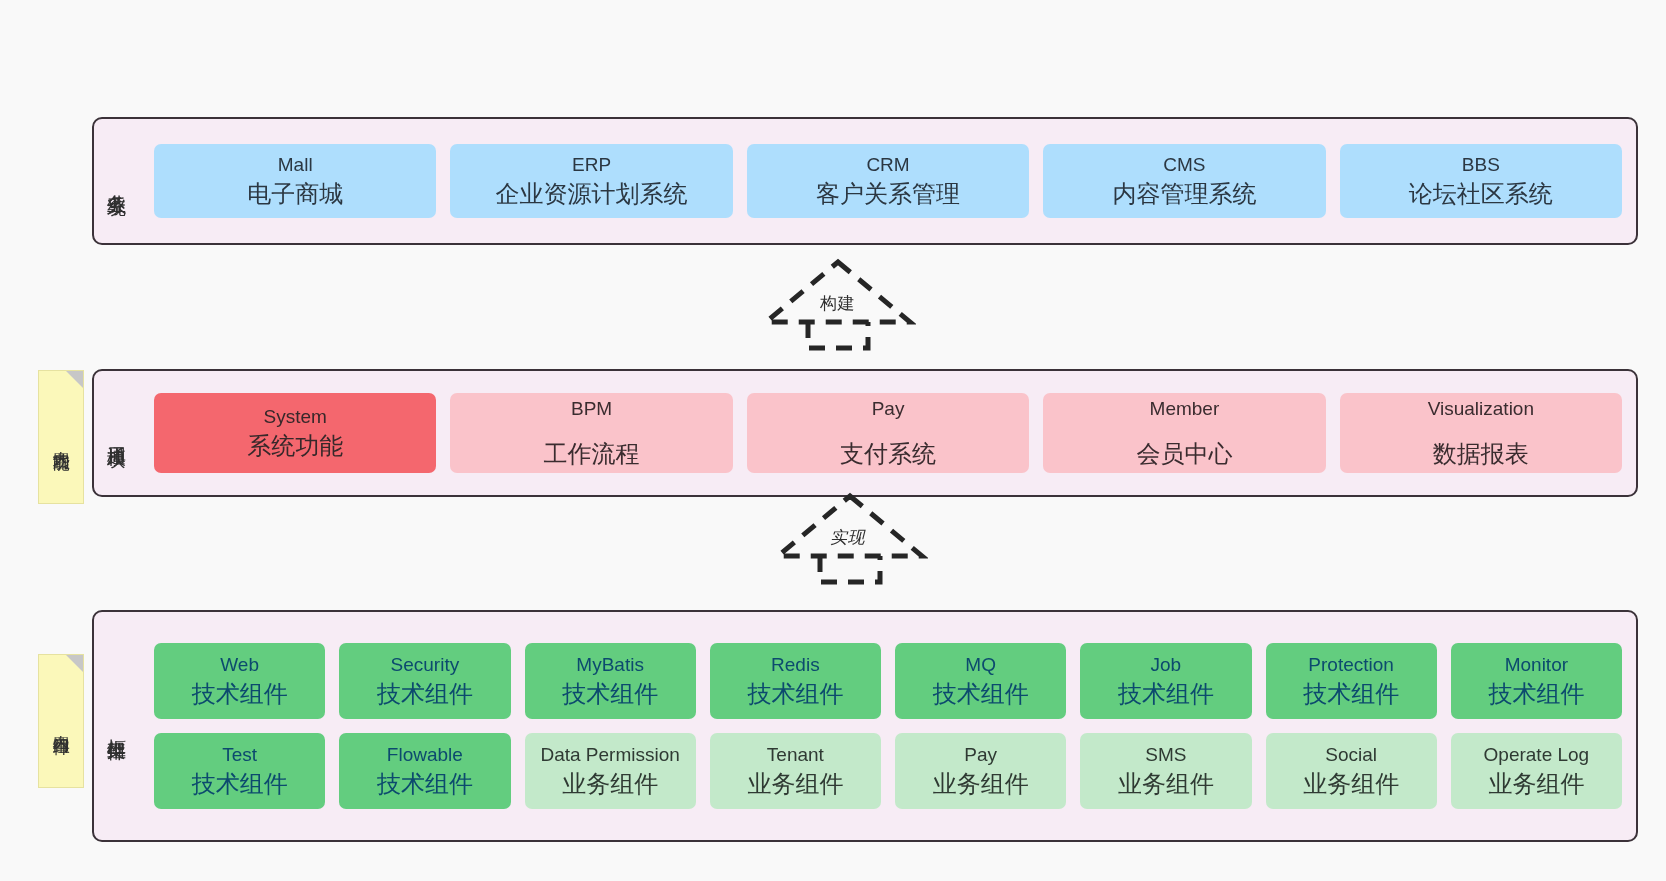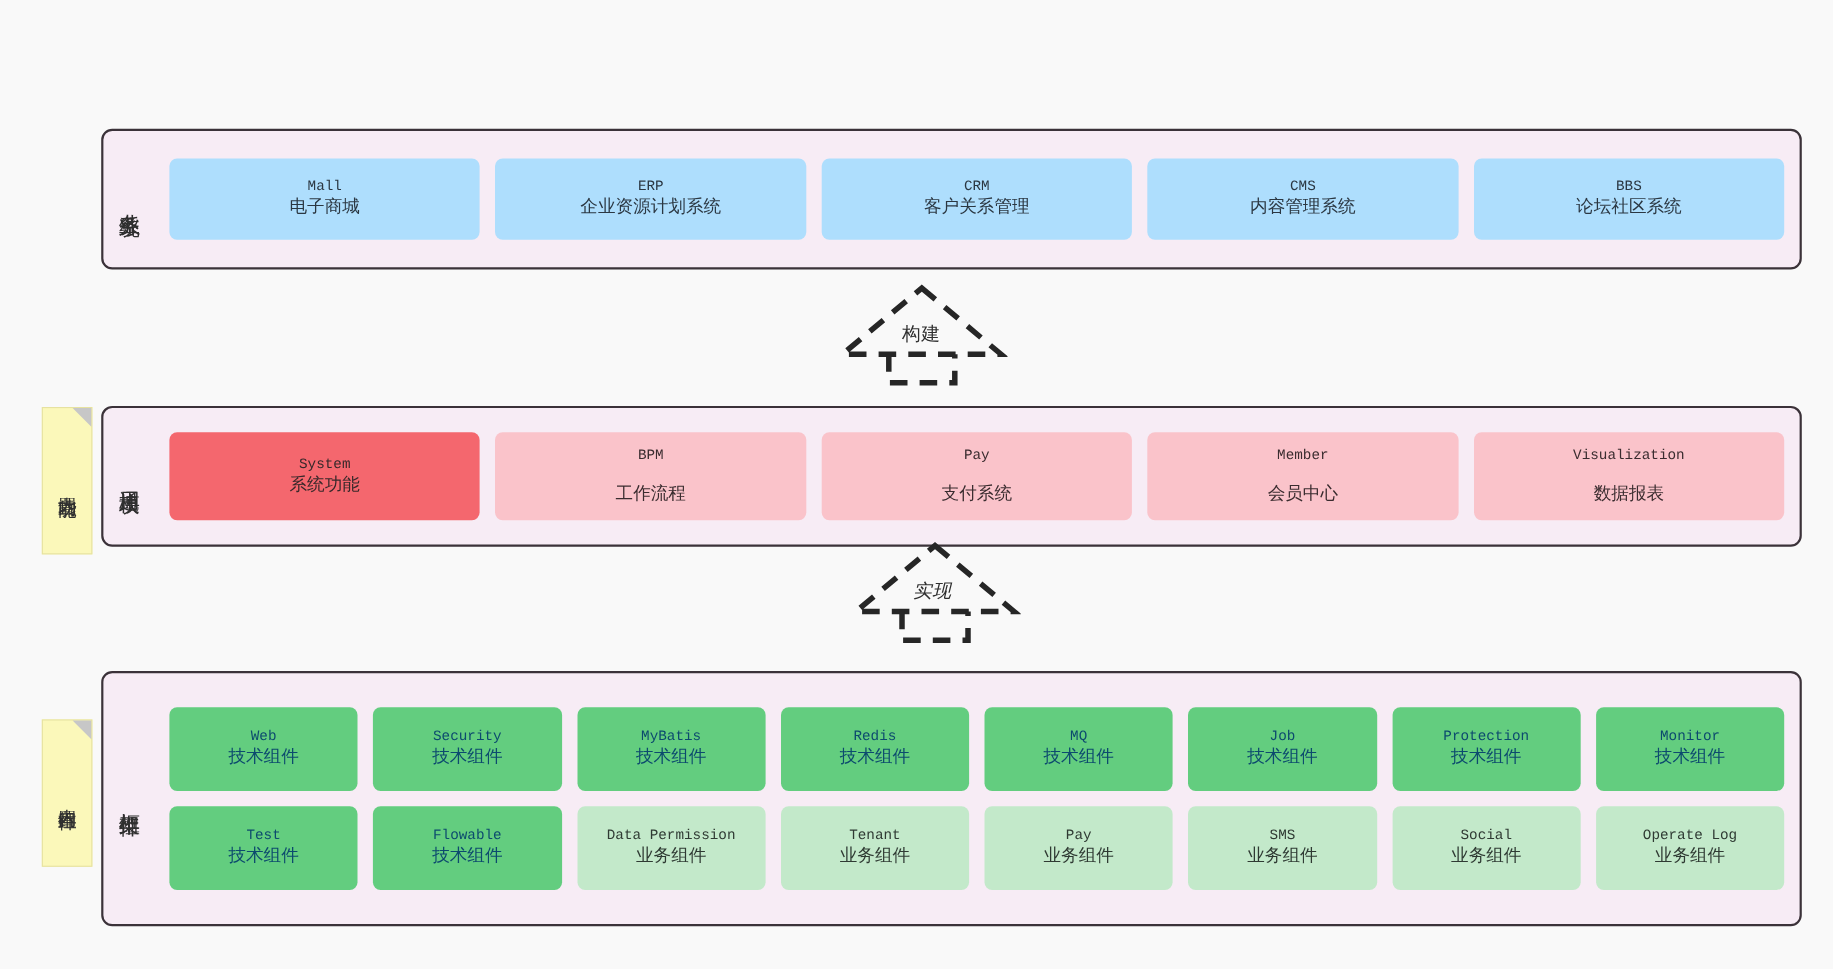--- a/index.html
+++ b/index.html
@@ -76,22 +76,22 @@
     border-radius: 7px;
     display: flex;
     flex-direction: column;
     align-items: center;
     justify-content: center;
     text-align: center;
     padding: 4px 6px;
     line-height: 1.30;
     color: #2f3a34;
   }
-  .card .l1 { font-size: 13px; font-family: Liberation Mono, monospace; }
-  .card .l2 { font-size: 16px; }
+  .card .l1 { font-size: 19px; }
+  .card .l2 { font-size: 24px; }
 
   .card.blue       { background: #aedefd; color: #2b3742; height: 74px; }
   .card.red        { background: #f4676e; color: #37282a; height: 80px; }
   .card.pink       { background: #fac3ca; color: #3a2c2f; height: 80px; gap: 17px; }
   .card.green      { background: #63cd7f; color: #0c4a6e; height: 76px; text-align: center; }
   .card.lightgreen { background: #c3e9ca; color: #2f3a33; height: 76px; }
 
   
   #layer-business { left: 92px;  top: 117px;  width: 1546px; height: 128px; }
   #layer-common   { left: 92px;  top: 369px;  width: 1546px; height: 128px; }

